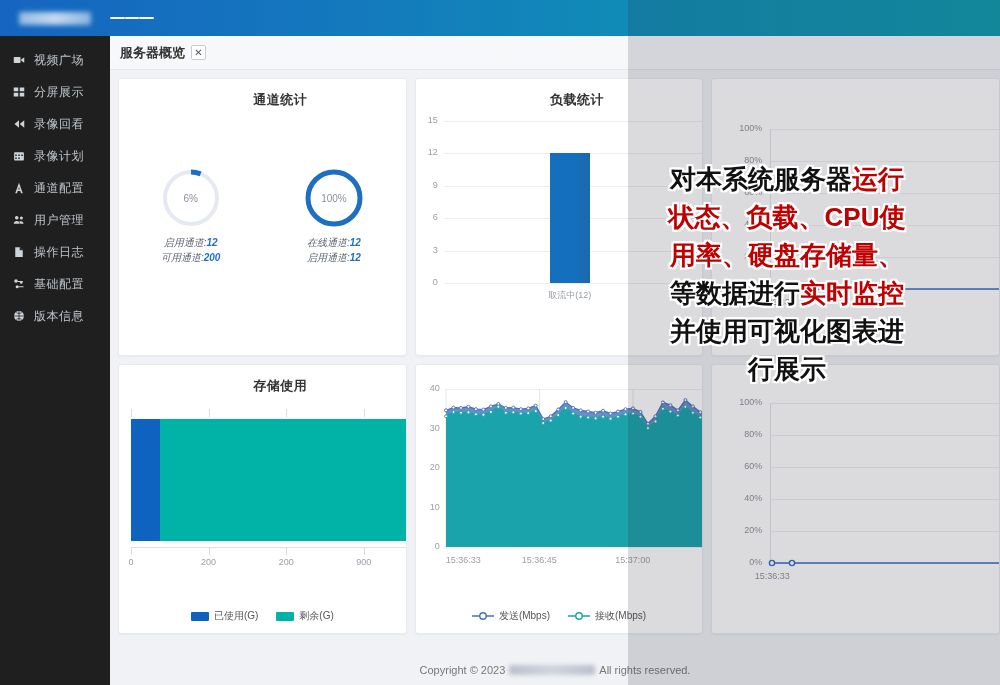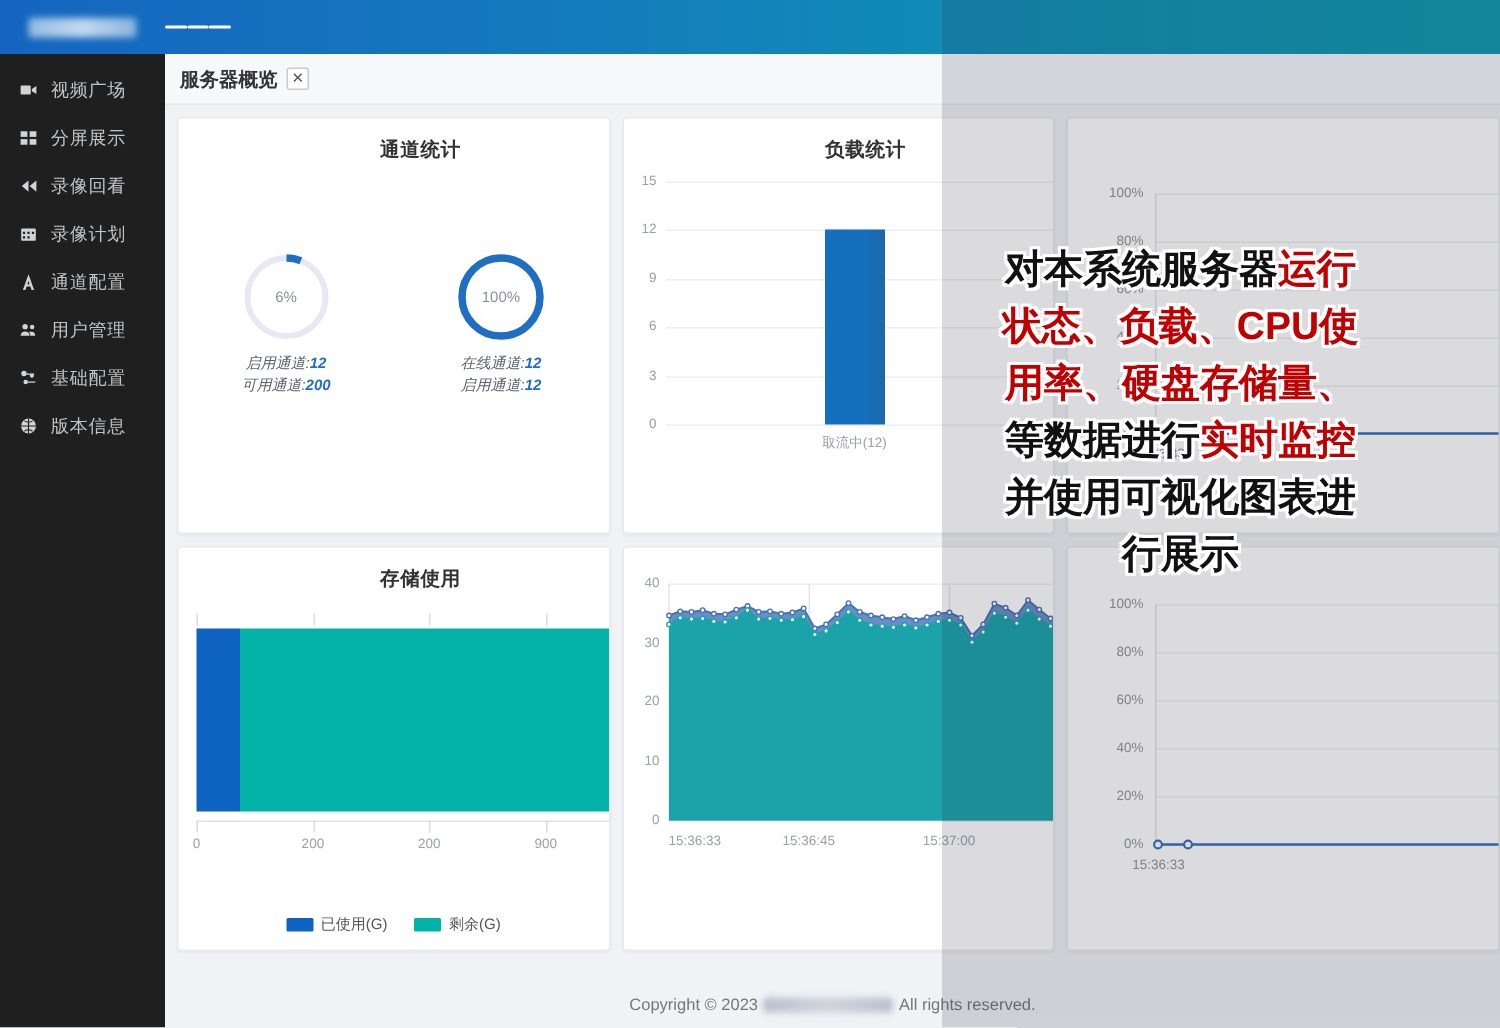--- a/index.html
+++ b/index.html
@@ -215,20 +215,29 @@
     </div>
     <div class="side-item">
       <span class="ico">
         <svg width="12" height="12" viewBox="0 0 16 16" fill="currentColor">
             <circle cx="5" cy="5" r="2.4"></circle>
             <circle cx="11.2" cy="5.4" r="2"></circle>
             <path d="M1 13c0-2.3 1.8-3.7 4-3.7S9 10.7 9 13H1zM9.6 13c0-1.6-.6-2.6-1.3-3.2.8-.3 1.6-.3 2.4-.3 2 0 3.3 1.2 3.3 3.5H9.6z"></path>
           </svg>
       </span>
       <span>用户管理</span>
+    </div>
+    <div class="side-item">
+      <span class="ico">
+        <svg width="12" height="12" viewBox="0 0 16 16" fill="currentColor">
+            <path d="M3 1.5h6l4 4v9H3z"></path>
+            <path d="M9 1.5l4 4H9z" fill="#1f1f1f"></path>
+          </svg>
+      </span>
+      <span>操作日志</span>
     </div>
     <div class="side-item">
       <span class="ico">
         <svg width="12" height="12" viewBox="0 0 16 16" fill="currentColor">
             <circle cx="4" cy="4" r="2.4"></circle>
             <circle cx="11" cy="6" r="1.8"></circle>
             <circle cx="5.5" cy="11.5" r="2"></circle>
             <path d="M6 4h7v1.2H6zM7 11h7v1.2H7z"></path>
           </svg>
       </span>
@@ -491,20 +500,34 @@
               <circle cx="374.08000000000004" cy="38.44" r="1.5" fill="#fff" stroke="#17a5a8" stroke-width="0.9"></circle>
               <circle cx="381.56" cy="42.785" r="1.5" fill="#fff" stroke="#17a5a8" stroke-width="0.9"></circle>
               <circle cx="389.03999999999996" cy="40.02000000000001" r="1.5" fill="#fff" stroke="#17a5a8" stroke-width="0.9"></circle>
               <circle cx="396.52" cy="35.28" r="1.5" fill="#fff" stroke="#17a5a8" stroke-width="0.9"></circle>
               <circle cx="404" cy="36.06999999999999" r="1.5" fill="#fff" stroke="#17a5a8" stroke-width="0.9"></circle>
             </svg>
             <div class="tick-label" style="left: 30px; top: 176px;">15:36:33</div>
             <div class="tick-label" style="left: 123.5px; top: 176px; transform: translateX(-50%);">15:36:45</div>
             <div class="tick-label" style="left: 217px; top: 176px; transform: translateX(-50%);">15:37:00</div>
           </div>
+        <div class="legend">
+          <span>
+            <svg class="lmark" width="22" height="10">
+                <line x1="0" y1="5" x2="22" y2="5" stroke="#4472b8" stroke-width="1.4"></line>
+                <circle cx="11" cy="5" r="3.2" fill="#fff" stroke="#4472b8" stroke-width="1.4"></circle>
+              </svg><span>发送(Mbps)</span>
+          </span>
+          <span>
+            <svg class="lmark" width="22" height="10">
+                <line x1="0" y1="5" x2="22" y2="5" stroke="#17a5a8" stroke-width="1.4"></line>
+                <circle cx="11" cy="5" r="3.2" fill="#fff" stroke="#17a5a8" stroke-width="1.4"></circle>
+              </svg><span>接收(Mbps)</span>
+          </span>
+        </div>
       </div>
 
       <div class="card c-w3">
         <div class="plot pct-axis" id="pct-plot-2" style="position:absolute; left:0; top:14px; width:410px; height:232px;">
             <div class="gridline" style="left: 58px; top: 184px; width: 342px;"></div>
             <div class="tick-label" style="left: 50px; top: 178px; transform: translateX(-100%);">0%</div>
             <div class="gridline" style="left: 58px; top: 152px; width: 342px;"></div>
             <div class="tick-label" style="left: 50px; top: 146px; transform: translateX(-100%);">20%</div>
             <div class="gridline" style="left: 58px; top: 120px; width: 342px;"></div>
             <div class="tick-label" style="left: 50px; top: 114px; transform: translateX(-100%);">40%</div>

